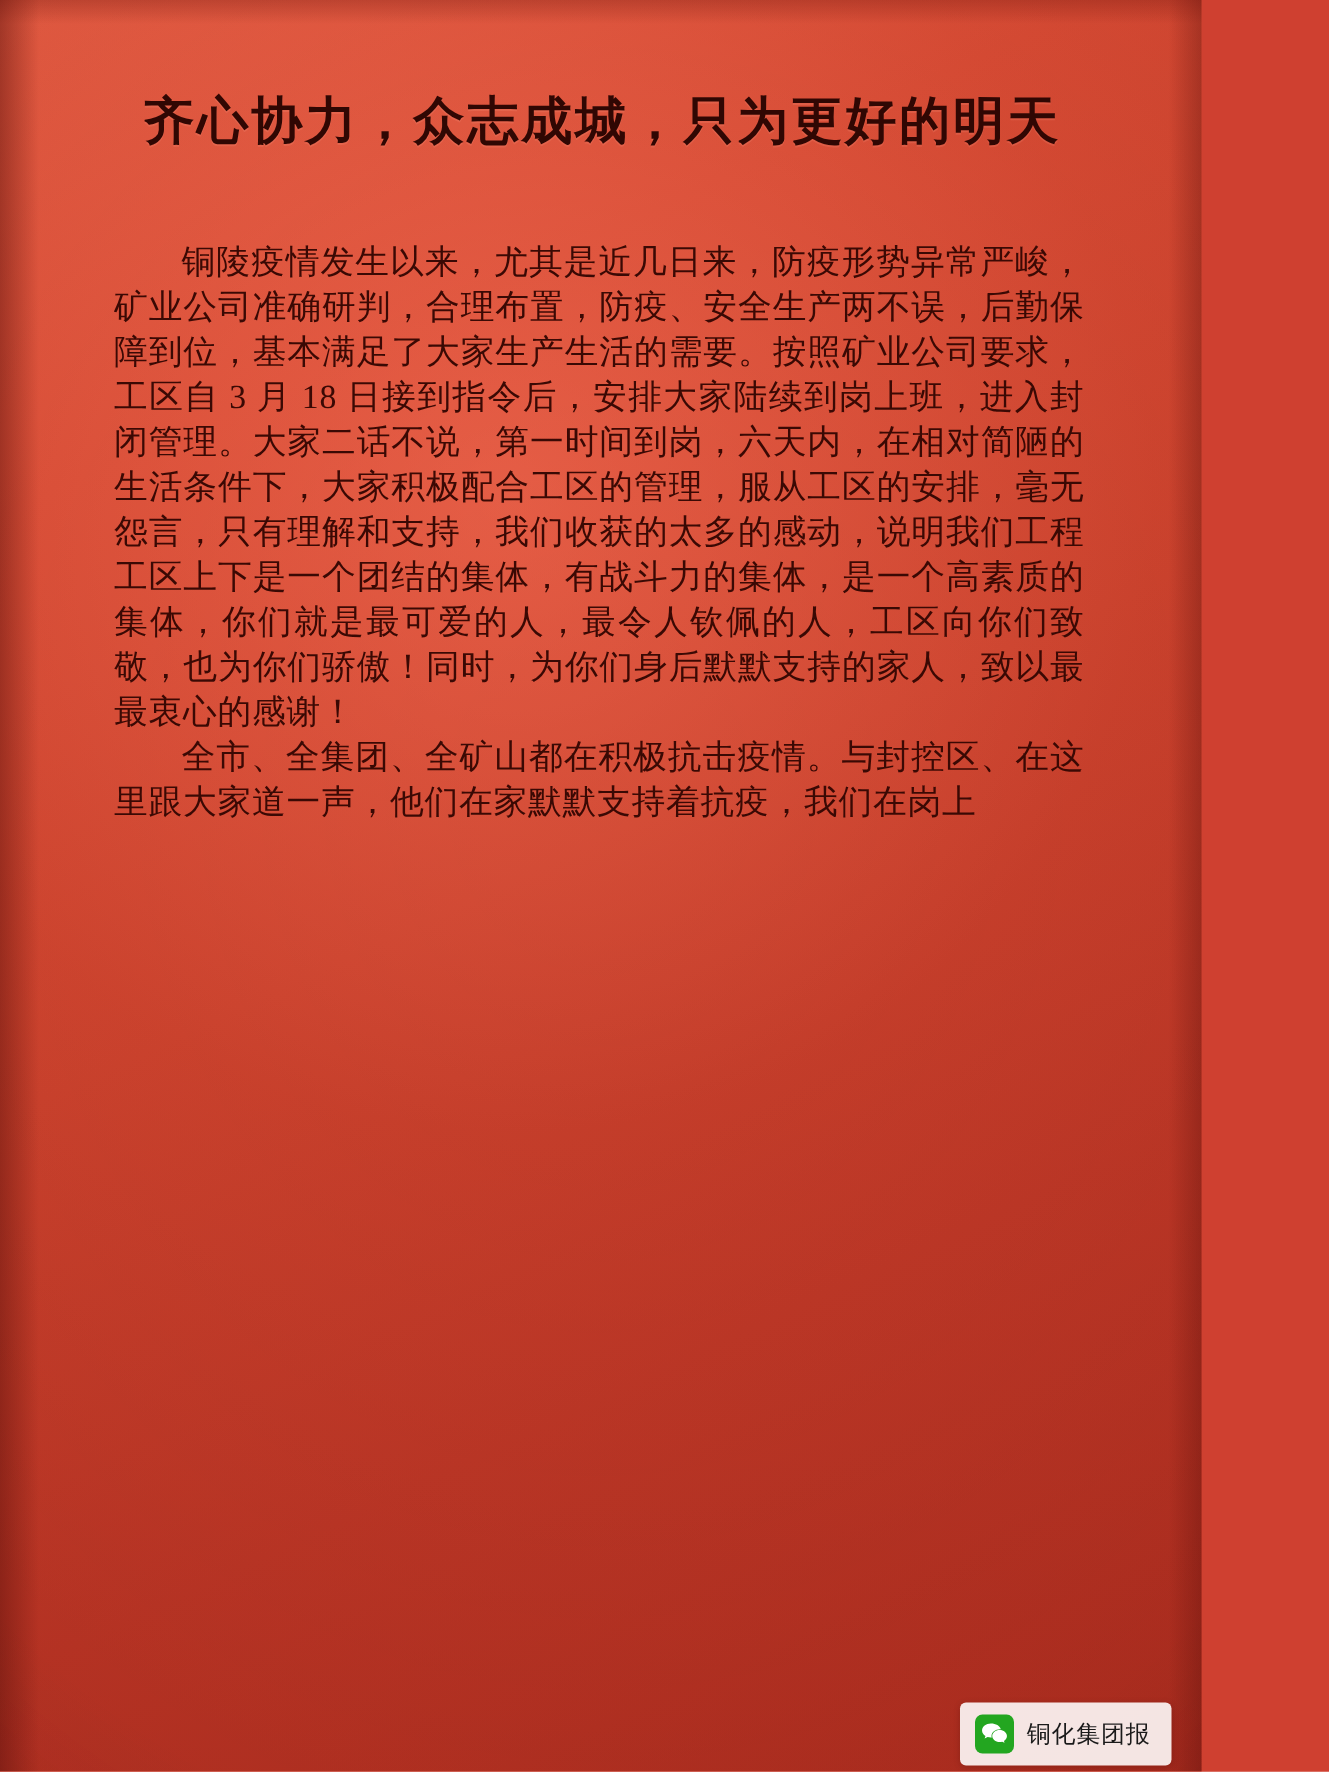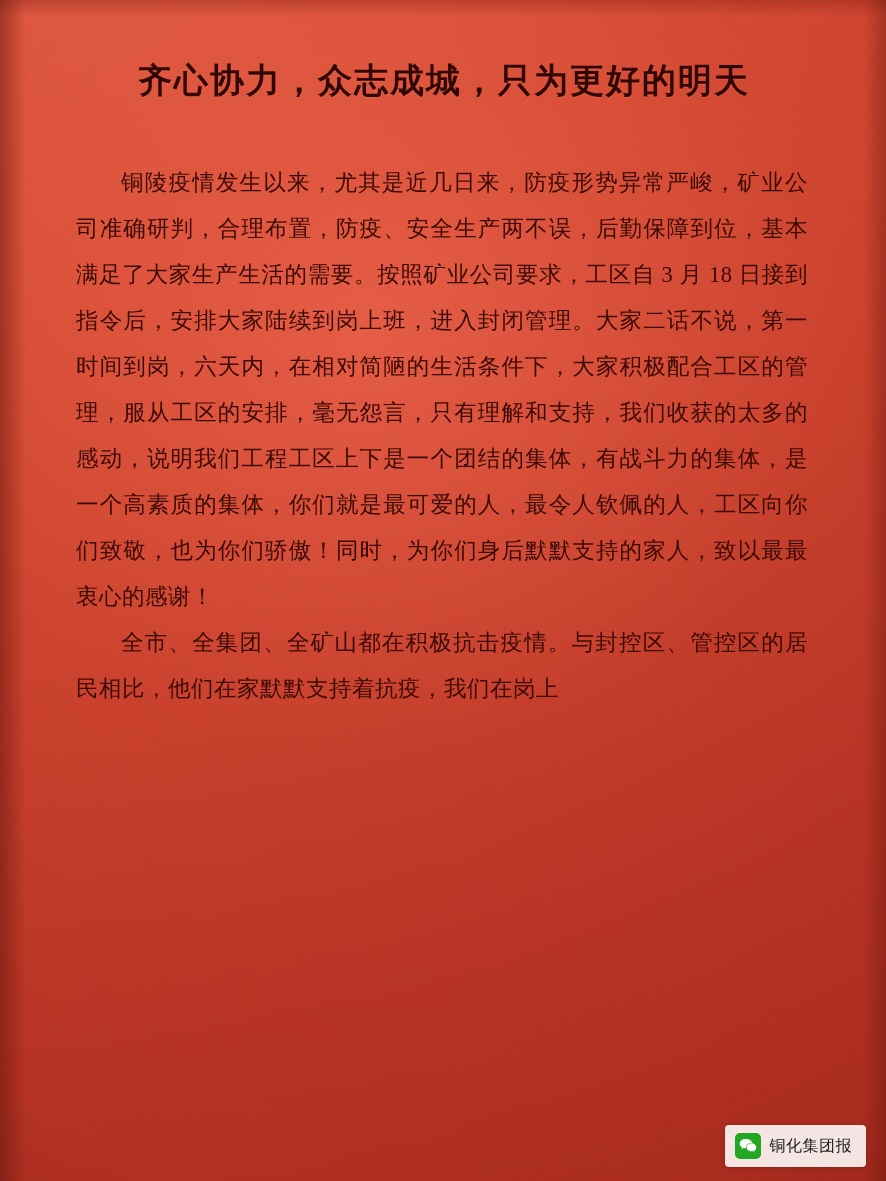--- a/index.html
+++ b/index.html
@@ -9,21 +9,21 @@
   body {
     width: 886px;
     height: 1181px;
     font-family: "Liberation Serif", "DejaVu Serif", serif;
     background: #cf4030;
     overflow: hidden;
   }
 
   .page {
     position: relative;
-    width: 886px;
+    width: 801px;
     height: 1181px;
     box-sizing: border-box;
     
     background:
       radial-gradient(ellipse 120% 80% at 42% 28%, rgba(255,120,95,0.45) 0%, rgba(214,70,52,0.10) 45%, rgba(150,30,22,0.28) 100%),
       linear-gradient(155deg, #e05b42 0%, #d44a33 22%, #c8412c 48%, #bb3726 72%, #ad2f20 100%);
   }
   
   .page::after {
     content: "";
@@ -79,36 +79,36 @@
     text-align: center;
     font-size: 21px;
     letter-spacing: 1px;
     color: #3a0a05;
     font-family: "Liberation Serif", "DejaVu Serif", serif;
   }
 
   .body-text {
     margin: 56px 18px 0 14px;
     font-size: 22.5px;
-    line-height: 46px;
+    line-height: 30px;
     color: #3a0904;
     text-align: justify;
     text-justify: inter-character;
     letter-spacing: 0.5px;
   }
   .body-text p {
     margin: 0;
     text-indent: 2em;
   }
 
   
   .wm-badge {
     position: absolute;
     right: 20px;
-    bottom: 14px;
+    bottom: 4px;
     z-index: 5;
     display: flex;
     align-items: center;
     gap: 9px;
     padding: 8px 14px 8px 10px;
     background: rgba(255,255,255,0.88);
     border-radius: 4px;
     box-shadow: 0 1px 4px rgba(60,10,5,0.25);
   }
   .wm-icon {
@@ -135,21 +135,21 @@
 <div class="page">
   <div class="edge-top"></div>
   <div class="edge-left"></div>
   <div class="edge-right"></div>
 
   <div class="content">
     <h1 class="doc-title">齐心协力，众志成城，只为更好的明天</h1>
 
     <div class="body-text">
       <p>铜陵疫情发生以来，尤其是近几日来，防疫形势异常严峻，矿业公司准确研判，合理布置，防疫、安全生产两不误，后勤保障到位，基本满足了大家生产生活的需要。按照矿业公司要求，工区自 3 月 18 日接到指令后，安排大家陆续到岗上班，进入封闭管理。大家二话不说，第一时间到岗，六天内，在相对简陋的生活条件下，大家积极配合工区的管理，服从工区的安排，毫无怨言，只有理解和支持，我们收获的太多的感动，说明我们工程工区上下是一个团结的集体，有战斗力的集体，是一个高素质的集体，你们就是最可爱的人，最令人钦佩的人，工区向你们致敬，也为你们骄傲！同时，为你们身后默默支持的家人，致以最最衷心的感谢！</p>
-      <p>全市、全集团、全矿山都在积极抗击疫情。与封控区、管控区的居民相比，他们在家默默支持着抗疫，我们在岗上</p>
+      <p>全市、全集团、全矿山都在积极抗击疫情。与封控区、在这里跟大家道一声，他们在家默默支持着抗疫，我们在岗上</p>
     </div>
   </div>
 
   <div class="wm-badge">
     <span class="wm-icon">
       <svg width="18" height="16" viewBox="0 0 18 16" aria-hidden="true">
         <path d="M6.6 1C3.3 1 0.7 3.1 0.7 5.7c0 1.5 0.9 2.8 2.3 3.7L2.4 11l2-1c0.7 0.2 1.4 0.3 2.2 0.3 0.2 0 0.4 0 0.6 0C7 9.9 7 9.6 7 9.3 7 6.8 9.5 4.8 12.6 4.8c0.2 0 0.4 0 0.6 0C12.7 2.6 9.9 1 6.6 1z" fill="#ffffff"></path>
         <path d="M17.3 9.3c0-2.2-2.2-4-4.9-4s-4.9 1.8-4.9 4 2.2 4 4.9 4c0.6 0 1.2-0.1 1.7-0.2l1.6 0.8-0.4-1.3c1.2-0.7 2-1.9 2-3.3z" fill="#ffffff"></path>
       </svg>
     </span>

